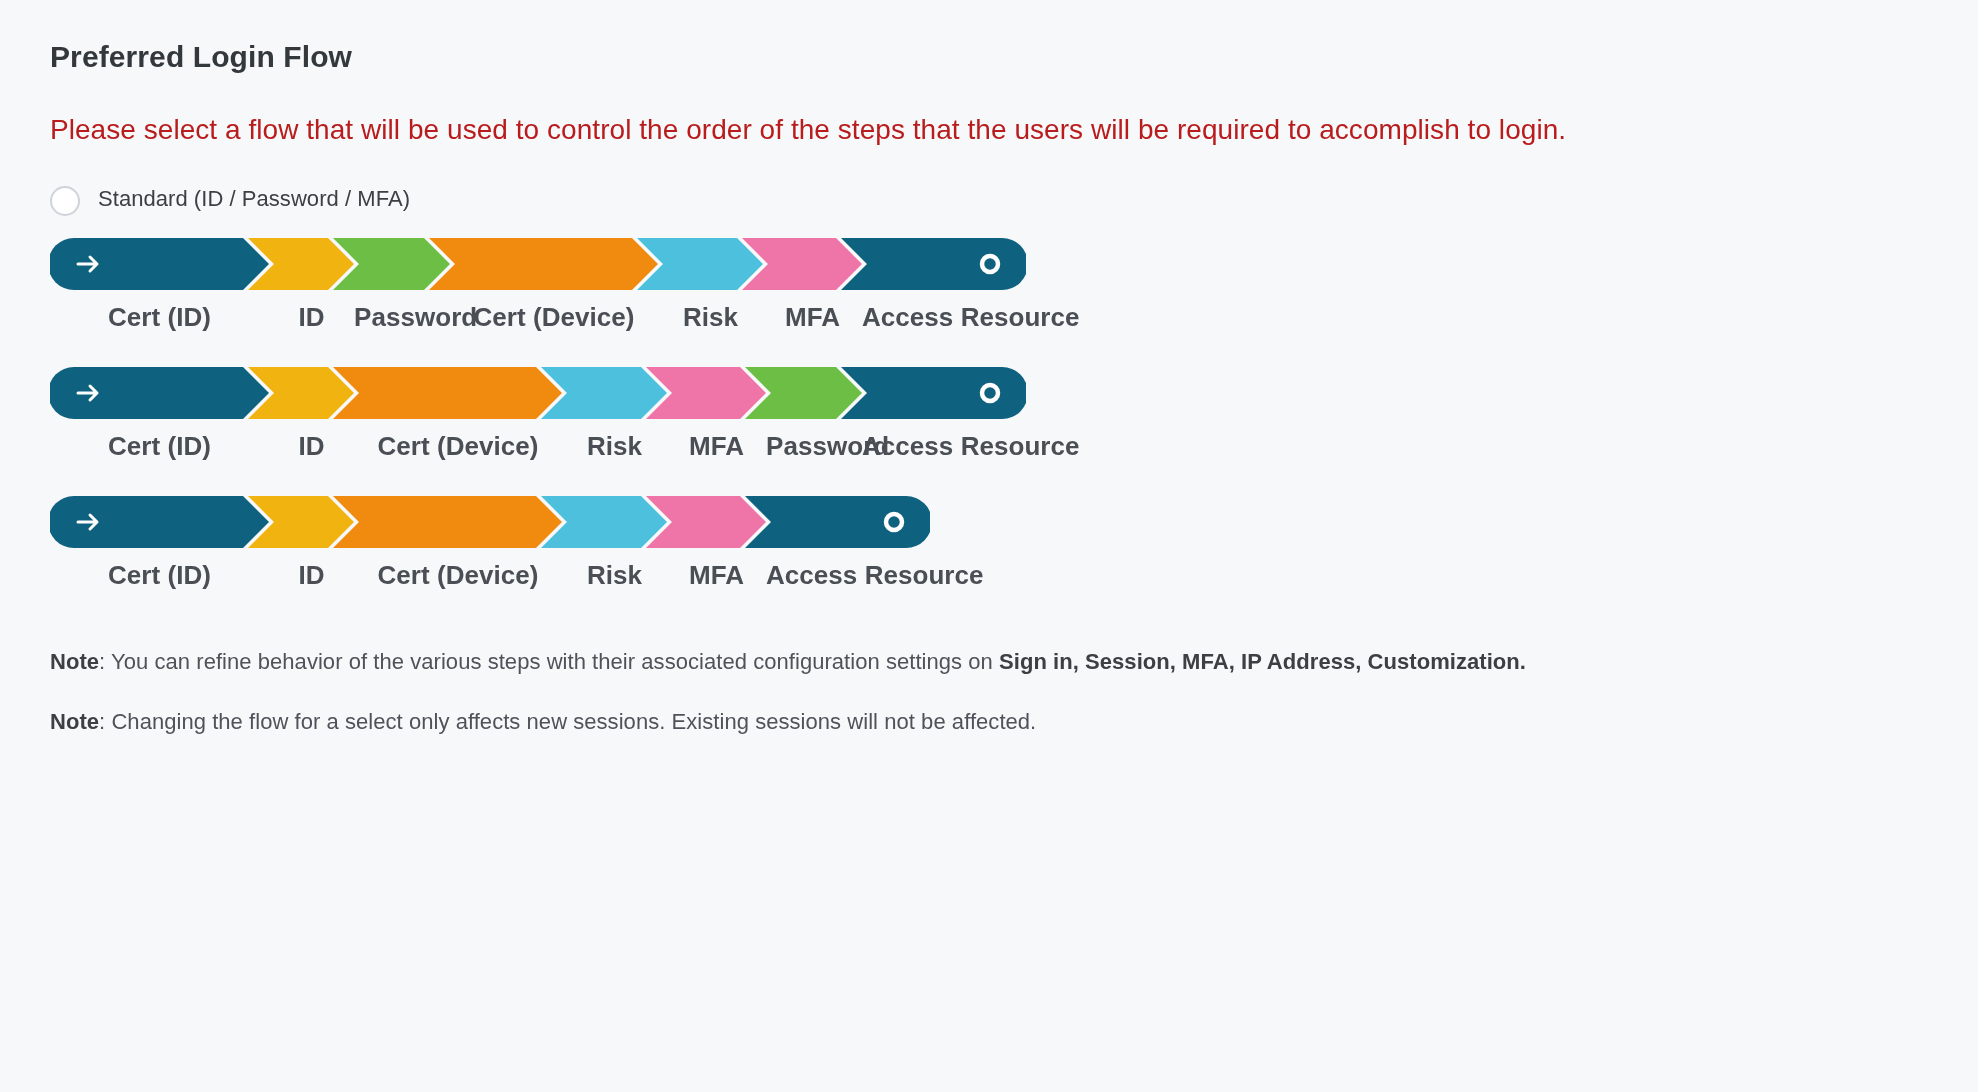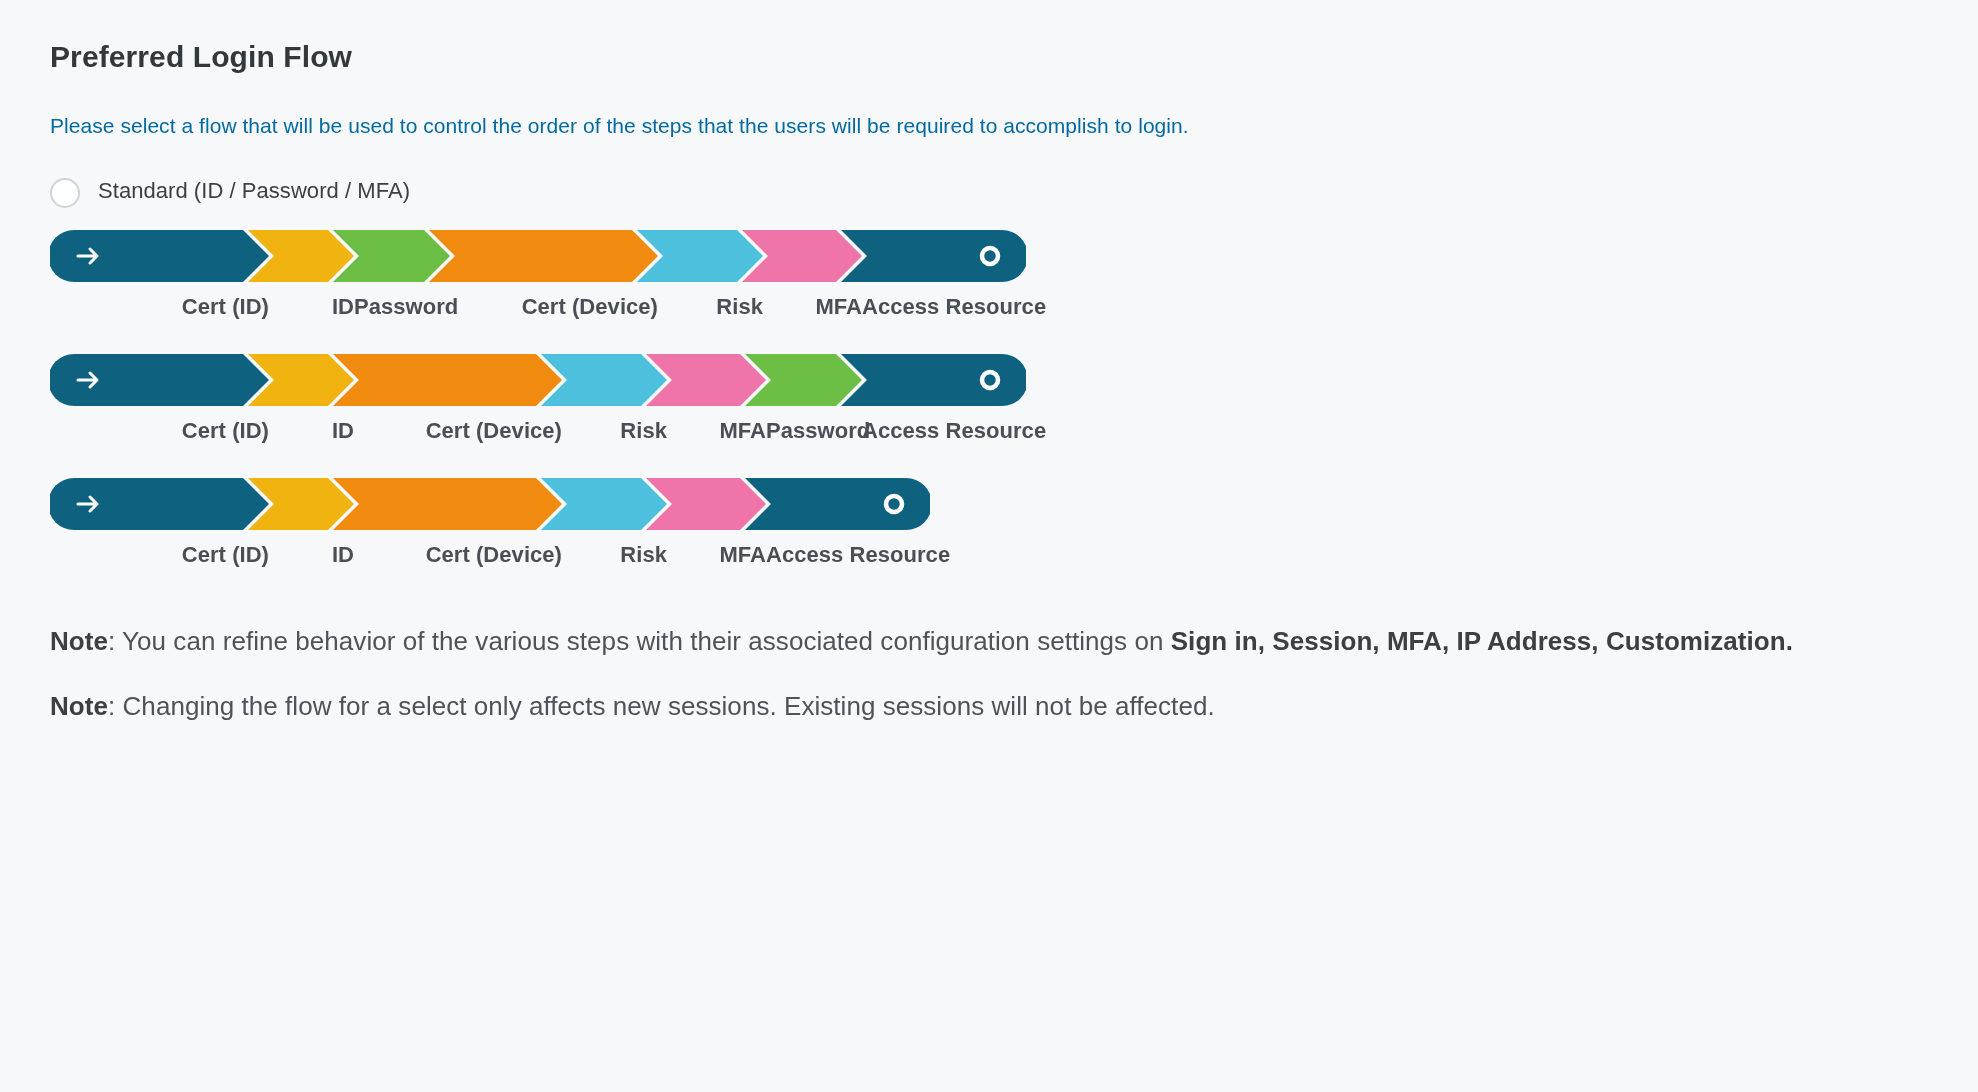--- a/index.html
+++ b/index.html
@@ -19,22 +19,22 @@
     box-sizing: border-box;
   }
   .page-title {
     font-size: 30px;
     font-weight: bold;
     color: #33383d;
     margin: 0 0 40px 0;
     letter-spacing: 0.1px;
   }
   .page-desc {
-    font-size: 21px;
-    color: #0369a1;
+    font-size: 28px;
+    color: #b91c1c;
     margin: 0 0 40px 0;
     letter-spacing: 0.05px;
   }
 
   
   .option-block { margin-bottom: 10px; }
   .radio-row {
     display: flex;
     align-items: flex-start;
     gap: 18px;
@@ -100,32 +100,32 @@
     align-items: center;
   }
   .seg-icon.start { margin-left: 26px; }
   .seg-icon.end   { margin-left: auto; margin-right: 24px; }
 
   .labels {
     display: flex;
     margin-top: 12px;
   }
   .lbl {
-    font-size: 22px;
+    font-size: 26px;
     font-weight: bold;
     color: #4a4f55;
-    text-align: right;
+    text-align: center;
     letter-spacing: 0.05px;
     white-space: nowrap;
   }
 
   
   .notes { margin-top: 58px; }
   .note {
-    font-size: 26px;
+    font-size: 22px;
     color: #4e5359;
     margin-bottom: 34px;
     letter-spacing: 0.05px;
   }
   .note b { color: #3c4043; font-weight: bold; }
 </style>
 </head>
 <body>
 
 <div class="page">

